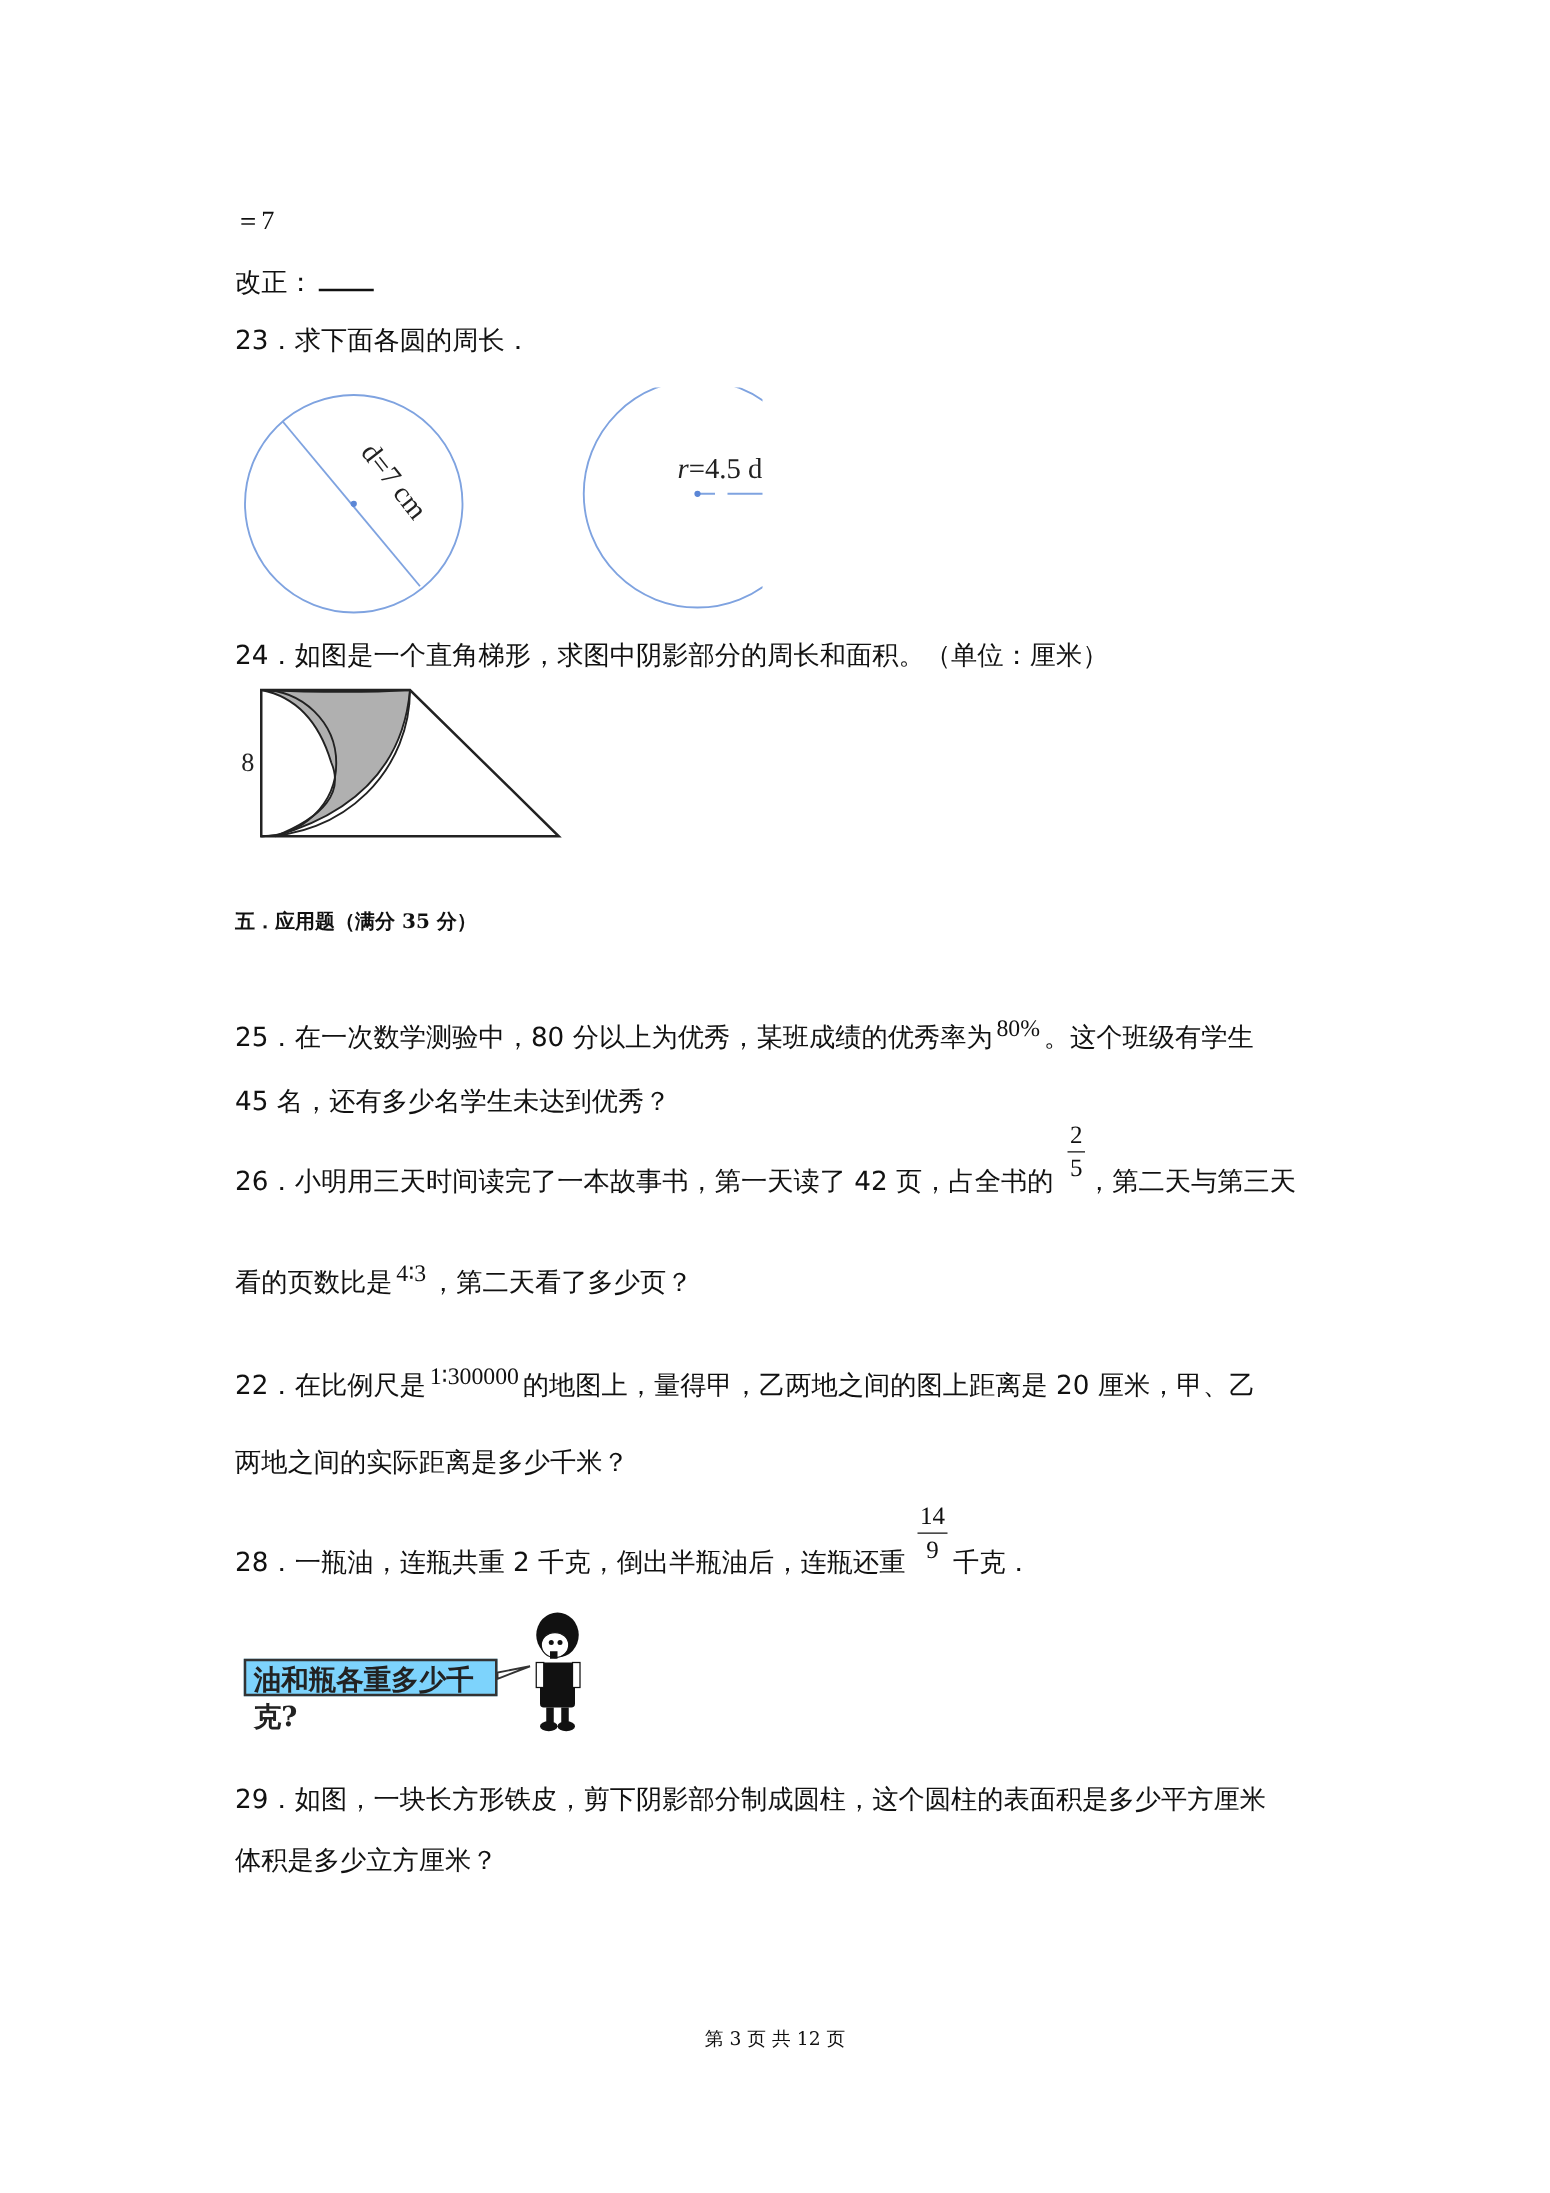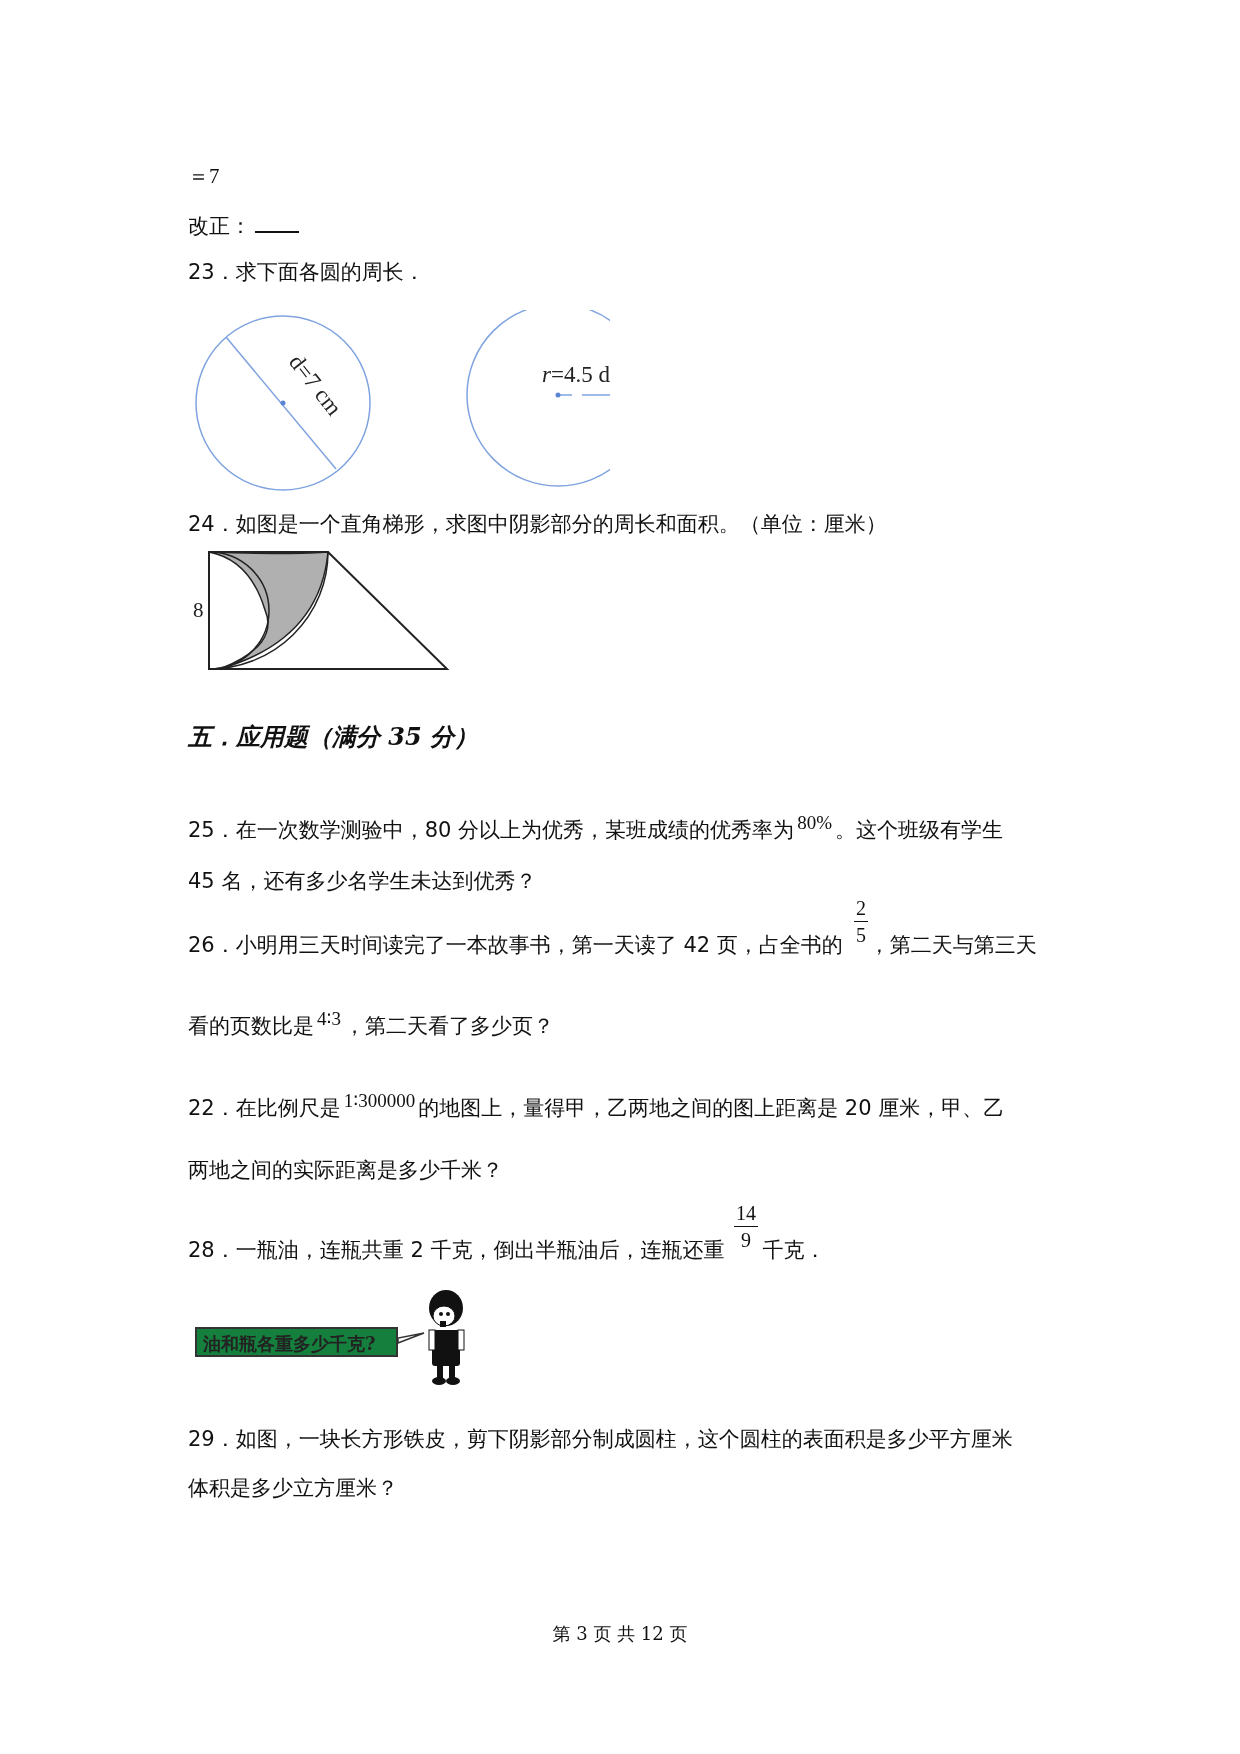--- a/index.html
+++ b/index.html
@@ -5,26 +5,26 @@
     html, body { margin: 0; padding: 0; background: #ffffff; }
     body { width: 1240px; height: 1754px; position: relative; overflow: hidden;
       font-family: "DejaVu Sans", "Liberation Sans", sans-serif; color: #111; }
     .line { position: absolute; left: 188px; font-size: 21px; line-height: 28px; white-space: nowrap; }
     .serif { font-family: "Liberation Serif", "DejaVu Serif", serif; }
     .blank { display: inline-block; width: 44px; border-bottom: 2px solid #111; height: 20px; vertical-align: baseline; margin-left: 4px; }
     .sup { font-family: "Liberation Serif", "DejaVu Serif", serif; font-size: 19px; position: relative; top: -8px; margin: 0 3px; }
     .frac { position: absolute; font-family: "Liberation Serif", "DejaVu Serif", serif; font-size: 20px; text-align: center; }
     .frac .num { display: block; border-bottom: 1.5px solid #111; padding: 0 2px 2px; line-height: 22px; }
     .frac .den { display: block; line-height: 22px; padding-top: 2px; }
-    .section { font-weight: bold; font-family: "DejaVu Serif", "Liberation Serif", serif; font-size: 24px; font-style: italic; }
+    .section { font-weight: bold; font-family: "DejaVu Serif", "Liberation Serif", serif; font-size: 16px; }
     .fig { position: absolute; }
     .footer { position: absolute; top: 1622px; left: 0; width: 1240px; text-align: center;
-      font-family: "DejaVu Serif", "Liberation Serif", serif; font-size: 18px; }
+      font-family: "DejaVu Serif", "Liberation Serif", serif; font-size: 15px; }
     .bubble { position: absolute; left: 195px; top: 1327px; width: 203px; height: 30px; border: 2px solid #333;
-      font-family: "DejaVu Serif", serif; font-size: 18px; font-weight: bold; line-height: 30px; padding-left: 6px; box-sizing: border-box; background: #15803d; color: #222; }
+      font-family: "DejaVu Serif", serif; font-size: 22px; font-weight: bold; line-height: 30px; padding-left: 6px; box-sizing: border-box; background: #7dd3fc; color: #222; }
   </style>
 </head>
 <body>
 
 <div class="line serif" style="top:162px;">＝7</div>
 
 <div class="line" style="top:211px;">
   <span>改正：</span><span class="blank"></span>
 </div>
 

